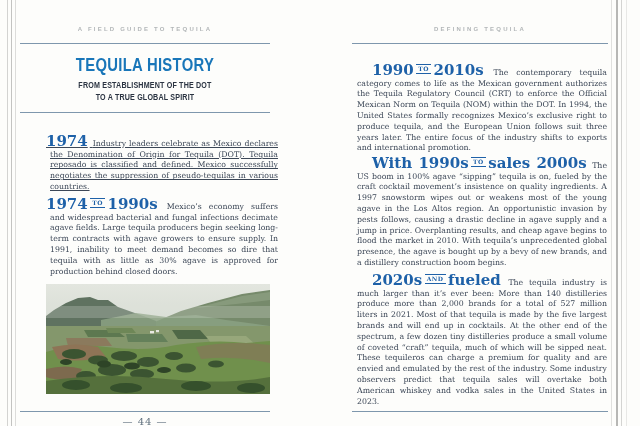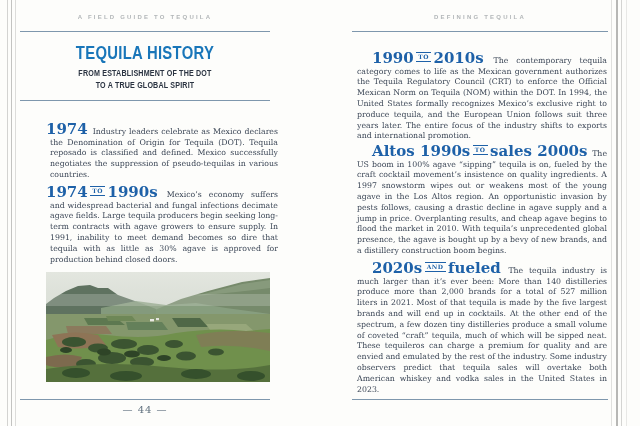--- a/index.html
+++ b/index.html
@@ -12,21 +12,21 @@
   
   .edge-line { position:absolute; top:0; bottom:0; width:1px; }
   .el1 { left:7px;  background:#d3d3d1; }
   .el2 { left:11px; background:#c3c3c1; }
   .el3 { left:15px; background:#dcdcda; }
   .er1 { left:611px; background:#e0e0de; }
   .er2 { left:616px; background:#b7b7b5; width:2px; }
   .er3 { left:621px; background:#d4d4d2; }
   .er4 { left:626px; background:#e8e8e6; }
 
-  .page { position:absolute; top:4px; height:323px; }
+  .page { position:absolute; top:16px; height:323px; }
   .page-left  { left:20px;  width:250px; }
   .page-right { left:352px; width:256px; }
 
   .running-head {
     position:absolute; top:10px; left:0; right:0; text-align:center;
     font-family:"Liberation Sans", sans-serif; font-size:6px; font-weight:bold;
     letter-spacing:2.2px; color:#b2b6b8;
   }
   .rule { position:absolute; left:0; right:0; height:0; border-top:1px solid #7e97ad; }
   .rule-top { top:27px; }
@@ -94,21 +94,21 @@
 
   <div class="title-block">
     <div class="page-title">TEQUILA HISTORY</div>
     <div class="page-subtitle">
       <div>FROM ESTABLISHMENT OF THE DOT</div>
       <div>TO A TRUE GLOBAL SPIRIT</div>
     </div>
   </div>
   <div class="rule rule-title"></div>
 
-  <p class="entry" style="top:112px;">
+  <p class="entry" style="top:112px;text-decoration:underline;">
     <span class="entry-heading"><span>1974</span><span></span></span>
     <span class="entry-body">Industry leaders celebrate as Mexico declares the Denomination of Origin for Tequila (DOT). Tequila reposado is classified and defined. Mexico successfully negotiates the suppression of pseudo-tequilas in various countries.</span>
   </p>
 
   <p class="entry" style="top:174px;">
     <span class="entry-heading"><span>1974</span><span class="connector">to</span><span>1990s</span></span>
     <span class="entry-body">Mexico’s economy suffers and widespread bacterial and fungal infections decimate agave fields. Large tequila producers begin seeking long-term contracts with agave growers to ensure supply. In 1991, inability to meet demand becomes so dire that tequila with as little as 30% agave is approved for production behind closed doors.</span>
   </p>
 
   <div class="photo">
@@ -181,21 +181,21 @@
 <div class="page page-right">
   <div class="running-head">DEFINING TEQUILA</div>
   <div class="rule rule-top"></div>
 
   <p class="entry" style="top:40px;">
     <span class="entry-heading"><span>1990</span><span class="connector">to</span><span>2010s</span></span>
     <span class="entry-body">The contemporary tequila category comes to life as the Mexican government authorizes the Tequila Regulatory Council (CRT) to enforce the Official Mexican Norm on Tequila (NOM) within the DOT. In 1994, the United States formally recognizes Mexico’s exclusive right to produce tequila, and the European Union follows suit three years later. The entire focus of the industry shifts to exports and international promotion.</span>
   </p>
 
   <p class="entry" style="top:133px;">
-    <span class="entry-heading"><span>Altos 1990s</span><span class="connector">to</span><span>sales 2000s</span></span>
+    <span class="entry-heading"><span>With 1990s</span><span class="connector">to</span><span>sales 2000s</span></span>
     <span class="entry-body">The US boom in 100% agave “sipping” tequila is on, fueled by the craft cocktail movement’s insistence on quality ingredients. A 1997 snowstorm wipes out or weakens most of the young agave in the Los Altos region. An opportunistic invasion by pests follows, causing a drastic decline in agave supply and a jump in price. Overplanting results, and cheap agave begins to flood the market in 2010. With tequila’s unprecedented global presence, the agave is bought up by a bevy of new brands, and a distillery construction boom begins.</span>
   </p>
 
   <p class="entry" style="top:250px;">
     <span class="entry-heading"><span>2020s</span><span class="connector">and</span><span>fueled</span></span>
     <span class="entry-body">The tequila industry is much larger than it’s ever been: More than 140 distilleries produce more than 2,000 brands for a total of 527 million liters in 2021. Most of that tequila is made by the five largest brands and will end up in cocktails. At the other end of the spectrum, a few dozen tiny distilleries produce a small volume of coveted “craft” tequila, much of which will be sipped neat. These tequileros can charge a premium for quality and are envied and emulated by the rest of the industry. Some industry observers predict that tequila sales will overtake both American whiskey and vodka sales in the United States in 2023.</span>
   </p>
 
   <div class="rule rule-bottom"></div>
 </div>

